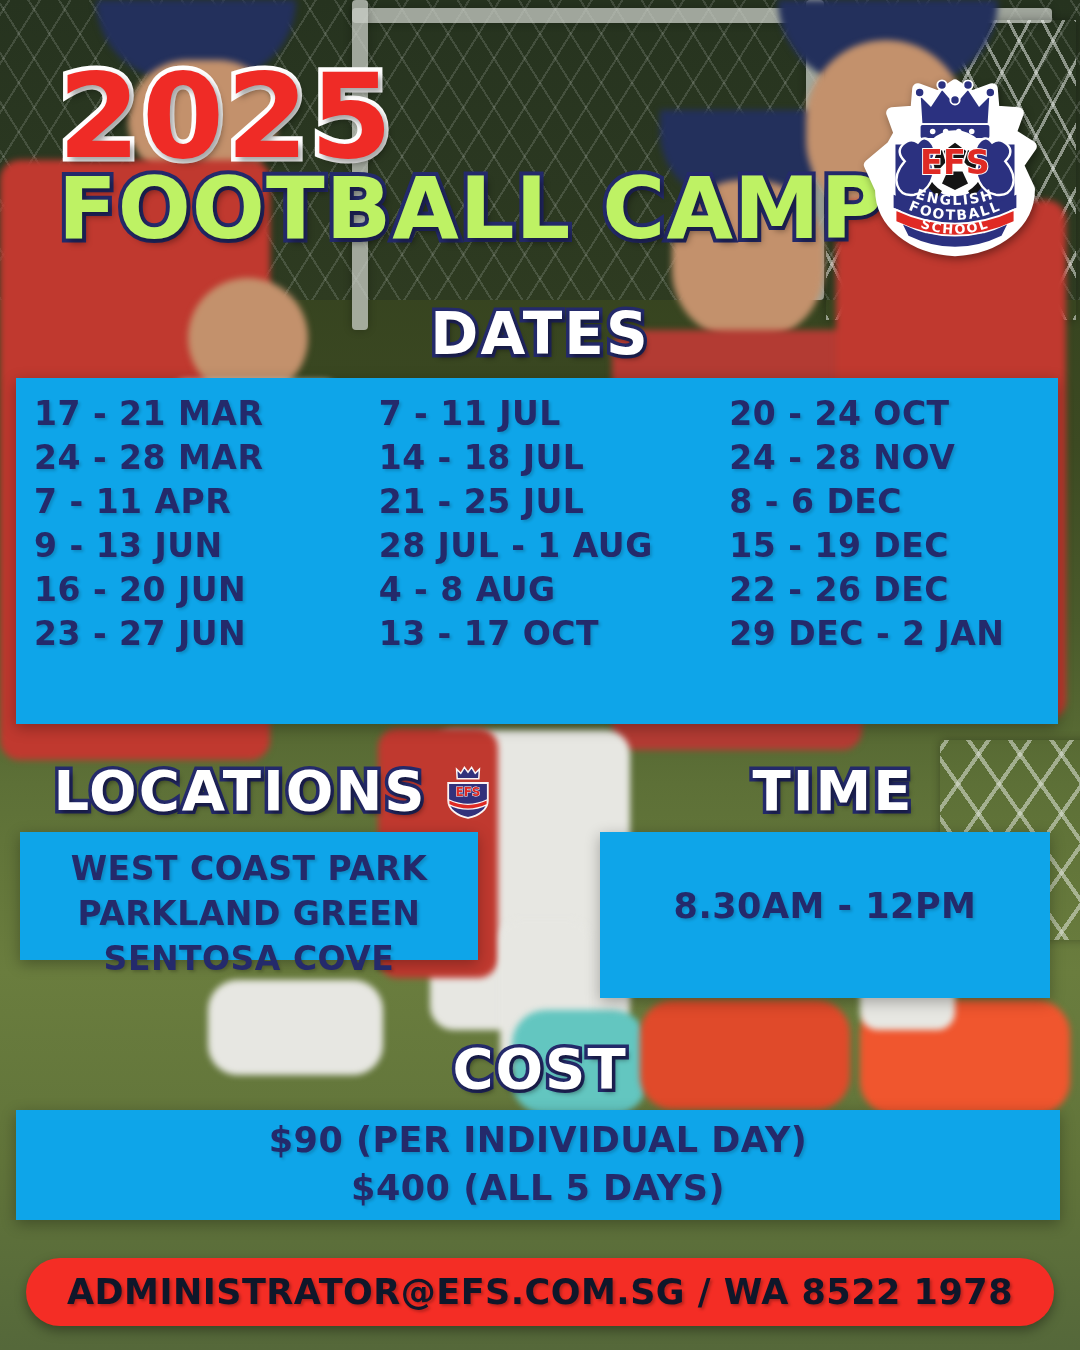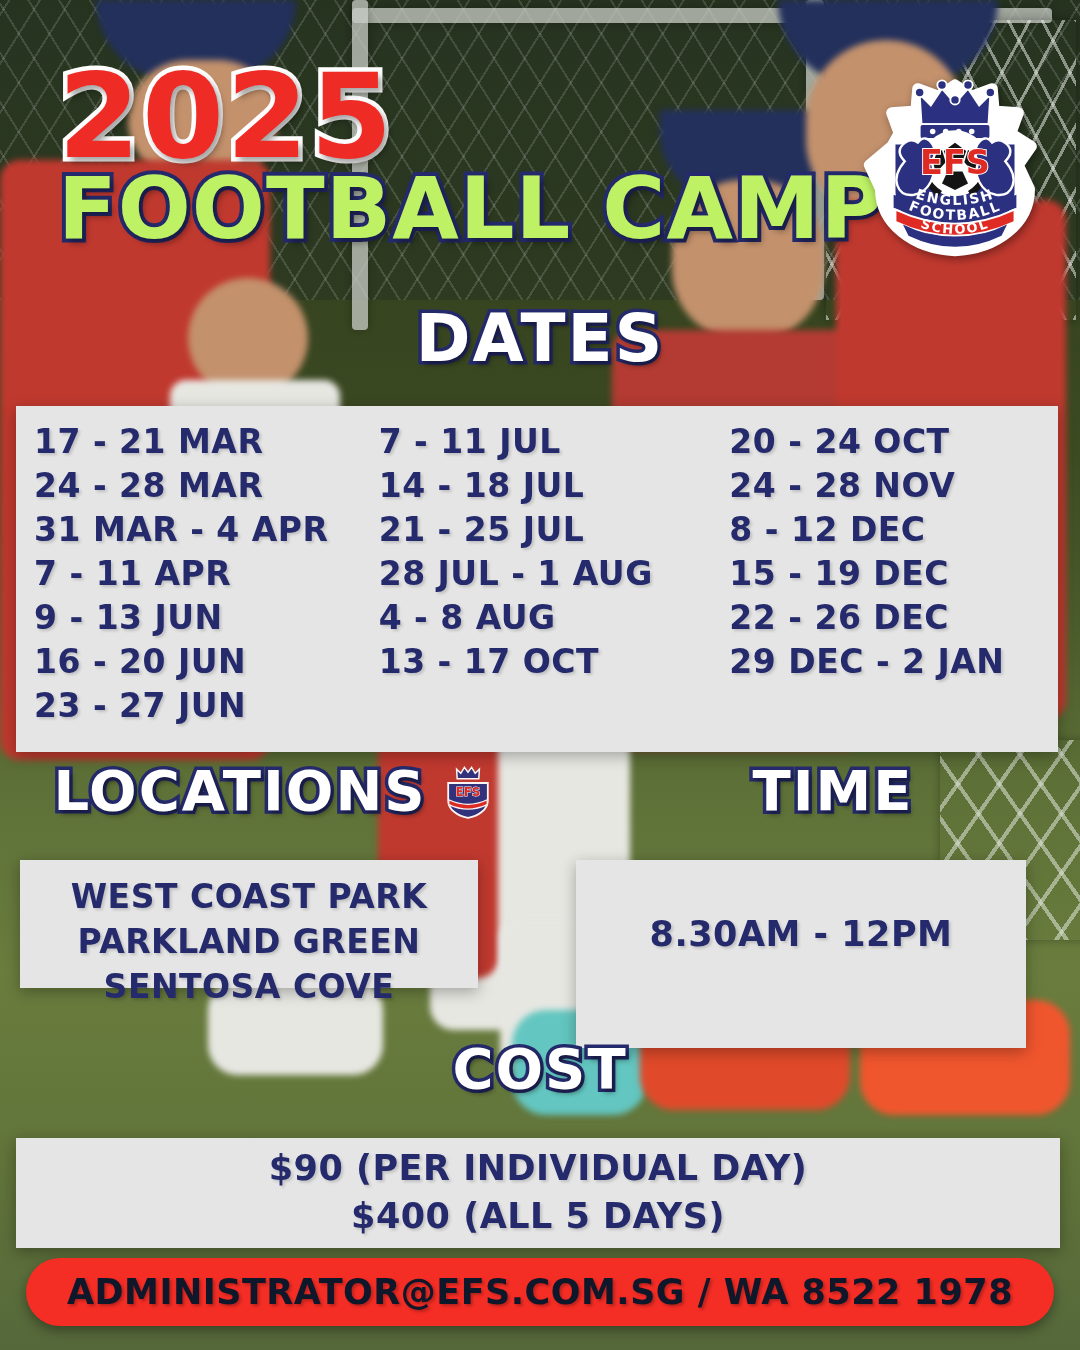--- a/index.html
+++ b/index.html
@@ -100,34 +100,33 @@
   .heading {
     font-family:"DejaVu Sans", sans-serif;
     font-weight:800; color:#ffffff;
     -webkit-text-stroke:7px #242a6b;
     paint-order:stroke fill;
     letter-spacing:2px;
     text-shadow:3px 4px 5px rgba(0,0,0,.4);
     text-align:center;
   }
 
-  .h-dates { position:absolute; left:0; top:300px; width:1080px; font-size:66px; }
+  .h-dates { position:absolute; left:0; top:300px; width:1080px; font-size:58px; }
   .h-locations { position:absolute; left:20px; top:758px; width:440px; font-size:56px; }
   .h-time { position:absolute; left:608px; top:758px; width:450px; font-size:56px; }
   .h-cost { position:absolute; left:0; top:1036px; width:1080px; font-size:56px; }
 
   
   .panel {
-    position:absolute; background:#e5e5e5;
+    position:absolute; background:#0ea5e9;
     box-shadow:0 4px 14px rgba(0,0,0,.30);
-    margin-top:28px;
   }
   .panel-dates { left:16px; top:378px; width:1042px; height:346px; }
   .panel-locations { left:20px; top:832px; width:458px; height:128px; }
-  .panel-time { left:576px; top:832px; width:450px; height:188px; }
+  .panel-time { left:600px; top:832px; width:450px; height:166px; }
   .panel-cost { left:16px; top:1110px; width:1044px; height:110px; }
 
   .dates-cols {
     display:flex; height:100%;
     padding:14px 0 0 0;
   }
   .dcol { flex:1; padding-left:18px; }
   .dcol:nth-child(2) { padding-left:16px; }
   .dcol:nth-child(3) { padding-left:22px; }
 
@@ -295,38 +294,37 @@
         <text x="100" y="112" text-anchor="middle" font-family="DejaVu Sans, sans-serif" font-size="40" font-weight="bold" fill="#e02a24" stroke="#ffffff" stroke-width="3" paint-order="stroke">EFS</text>
       </svg>
     </div>
 
     <div class="heading h-dates">DATES</div>
     <div class="panel panel-dates">
       <div class="dates-cols">
         <div class="dcol">
           <div class="dline">17 - 21 MAR</div>
           <div class="dline">24 - 28 MAR</div>
-          <div class="dline">31 MAR - 4 APR</div>
           <div class="dline">7 - 11 APR</div>
           <div class="dline">9 - 13 JUN</div>
           <div class="dline">16 - 20 JUN</div>
           <div class="dline">23 - 27 JUN</div>
         </div>
         <div class="dcol">
           <div class="dline">7 - 11 JUL</div>
           <div class="dline">14 - 18 JUL</div>
           <div class="dline">21 - 25 JUL</div>
           <div class="dline">28 JUL - 1 AUG</div>
           <div class="dline">4 - 8 AUG</div>
           <div class="dline">13 - 17 OCT</div>
         </div>
         <div class="dcol">
           <div class="dline">20 - 24 OCT</div>
           <div class="dline">24 - 28 NOV</div>
-          <div class="dline">8 - 12 DEC</div>
+          <div class="dline">8 - 6 DEC</div>
           <div class="dline">15 - 19 DEC</div>
           <div class="dline">22 - 26 DEC</div>
           <div class="dline">29 DEC - 2 JAN</div>
         </div>
       </div>
     </div>
 
     <div class="heading h-locations">LOCATIONS</div>
     <div class="panel panel-locations">
       <div class="inner">

